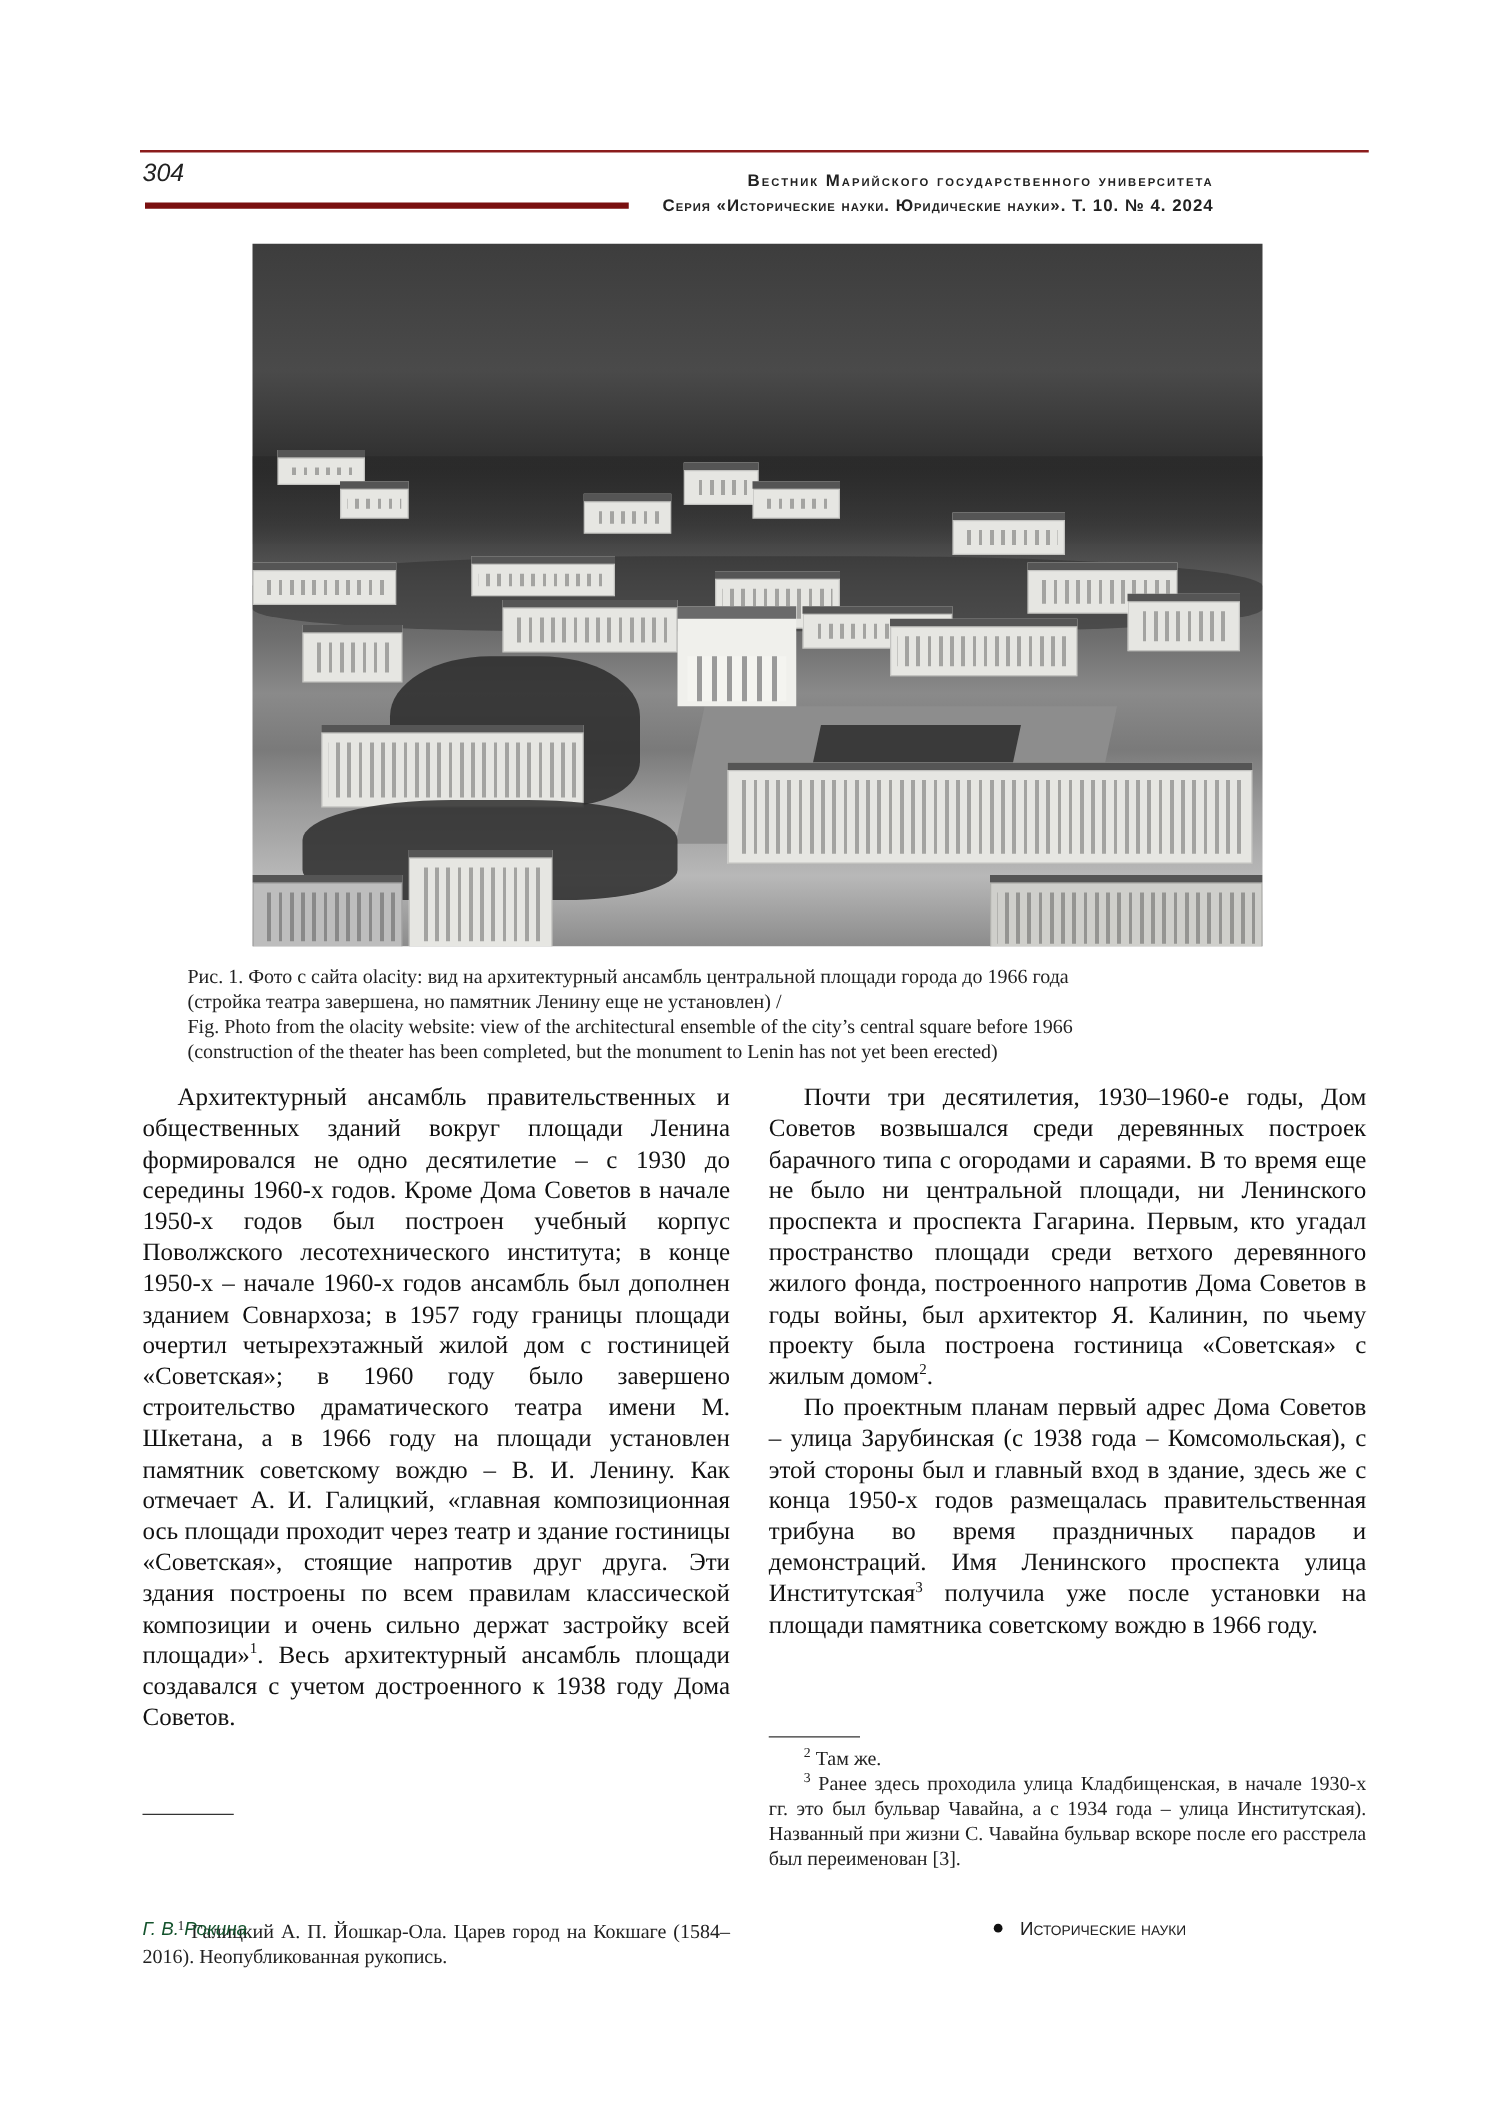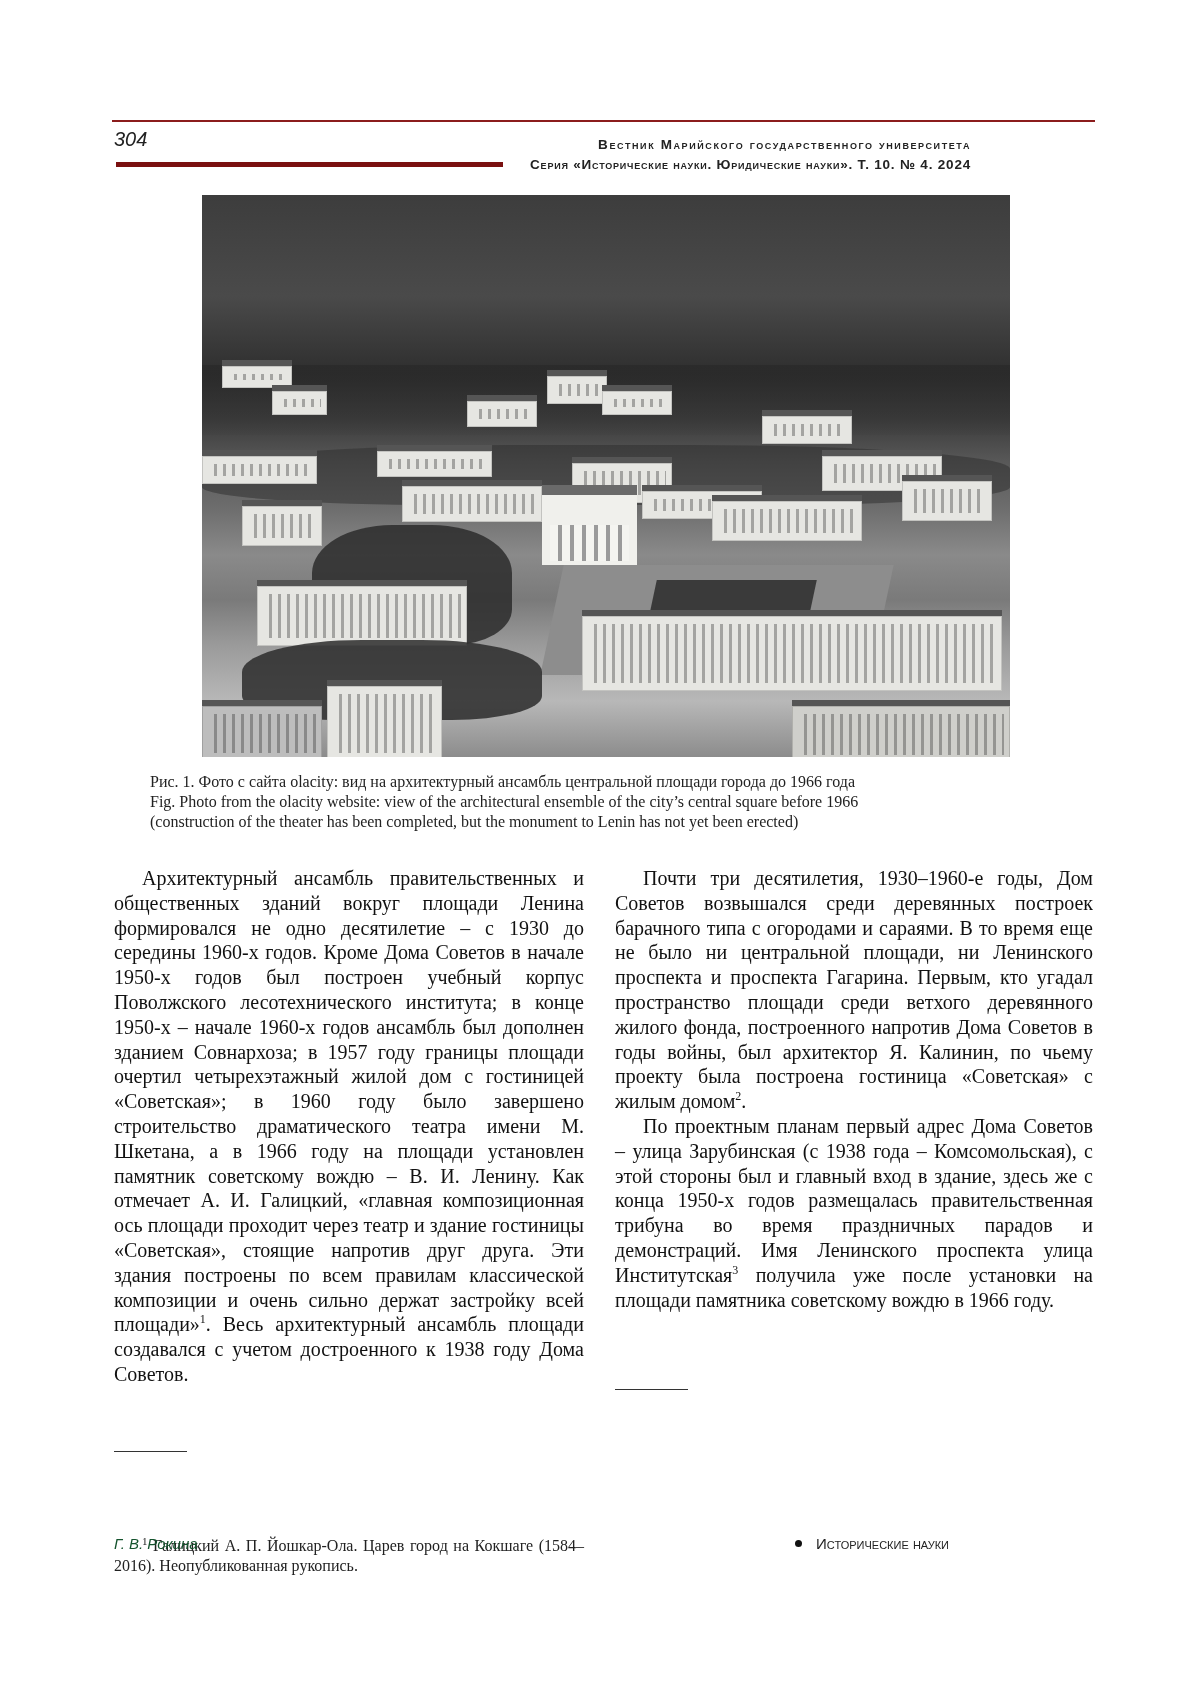--- a/index.html
+++ b/index.html
@@ -84,38 +84,41 @@
     <div class="bldg" style="left:55px;top:385px;width:210px;height:60px"></div>
     <div class="bldg" style="left:380px;top:415px;width:420px;height:75px"></div>
     <div class="trees" style="left:40px;top:445px;width:300px;height:80px"></div>
     <div class="bldg" style="left:125px;top:485px;width:115px;height:75px"></div>
     <div class="bldg" style="left:0;top:505px;width:120px;height:55px;background:#bdbdbd"></div>
     <div class="bldg" style="left:590px;top:505px;width:218px;height:57px;background:#cfcfcb"></div>
   </div>
 
   <div class="caption">
     <div>Рис. 1. Фото с сайта olacity: вид на архитектурный ансамбль центральной площади города до 1966 года</div>
+    <div>(стройка театра завершена, но памятник Ленину еще не установлен) /</div>
     <div>Fig. Photo from the olacity website: view of the architectural ensemble of the city’s central square before 1966</div>
     <div>(construction of the theater has been completed, but the monument to Lenin has not yet been erected)</div>
   </div>
 
   <div class="col col-left">
     <p><span>Архитектурный ансамбль правительственных и общественных зданий вокруг площади Ленина формировался не одно десятилетие – с 1930 до середины 1960-х годов. Кроме Дома Советов в начале 1950-х годов был построен учебный корпус Поволжского лесотехнического института; в конце 1950-х – начале 1960-х годов ансамбль был дополнен зданием Совнархоза; в 1957 году границы площади очертил четырехэтажный жилой дом с гостиницей «Советская»; в 1960 году было завершено строительство драматического театра имени М. Шкетана, а в 1966 году на площади установлен памятник советскому вождю – В. И. Ленину. Как отмечает А. И. Галицкий, «главная композиционная ось площади проходит через театр и здание гостиницы «Советская», стоящие напротив друг друга. Эти здания построены по всем правилам классической композиции и очень сильно держат застройку всей площади»</span><sup>1</sup><span>. Весь архитектурный ансамбль площади создавался с учетом достроенного к 1938 году Дома Советов.</span></p>
   </div>
 
   <div class="col col-right">
     <p><span>Почти три десятилетия, 1930–1960-е годы, Дом Советов возвышался среди деревянных построек барачного типа с огородами и сараями. В то время еще не было ни центральной площади, ни Ленинского проспекта и проспекта Гагарина. Первым, кто угадал пространство площади среди ветхого деревянного жилого фонда, построенного напротив Дома Советов в годы войны, был архитектор Я. Калинин, по чьему проекту была построена гостиница «Советская» с жилым домом</span><sup>2</sup><span>.</span></p>
     <p><span>По проектным планам первый адрес Дома Советов – улица Зарубинская (с 1938 года – Комсомольская), с этой стороны был и главный вход в здание, здесь же с конца 1950-х годов размещалась правительственная трибуна во время праздничных парадов и демонстраций. Имя Ленинского проспекта улица Институтская</span><sup>3</sup><span> получила уже после установки на площади памятника советскому вождю в 1966 году.</span></p>
   </div>
 
   <div class="fn-rule fn-rule-left"></div>
   <div class="footnote fn-left">
     <p><sup>1</sup><span> Галицкий А. П. Йошкар-Ола. Царев город на Кокшаге (1584–2016). Неопубликованная рукопись.</span></p>
   </div>
 
   <div class="fn-rule fn-rule-right"></div>
   <div class="footnote fn-right">
+    <p><sup>2</sup><span> Там же.</span></p>
+    <p><sup>3</sup><span>  Ранее здесь проходила улица Кладбищенская, в начале 1930-х гг. это был бульвар Чавайна, а с 1934 года – улица Институтская). Названный при жизни С. Чавайна бульвар вскоре после его расстрела был переименован [3].</span></p>
   </div>
 
   <div class="author">Г. В. Рокина</div>
   <div class="section"><span class="bullet-icon"></span><span>Исторические науки</span></div>
 
 </div>
 
 </body></html>

